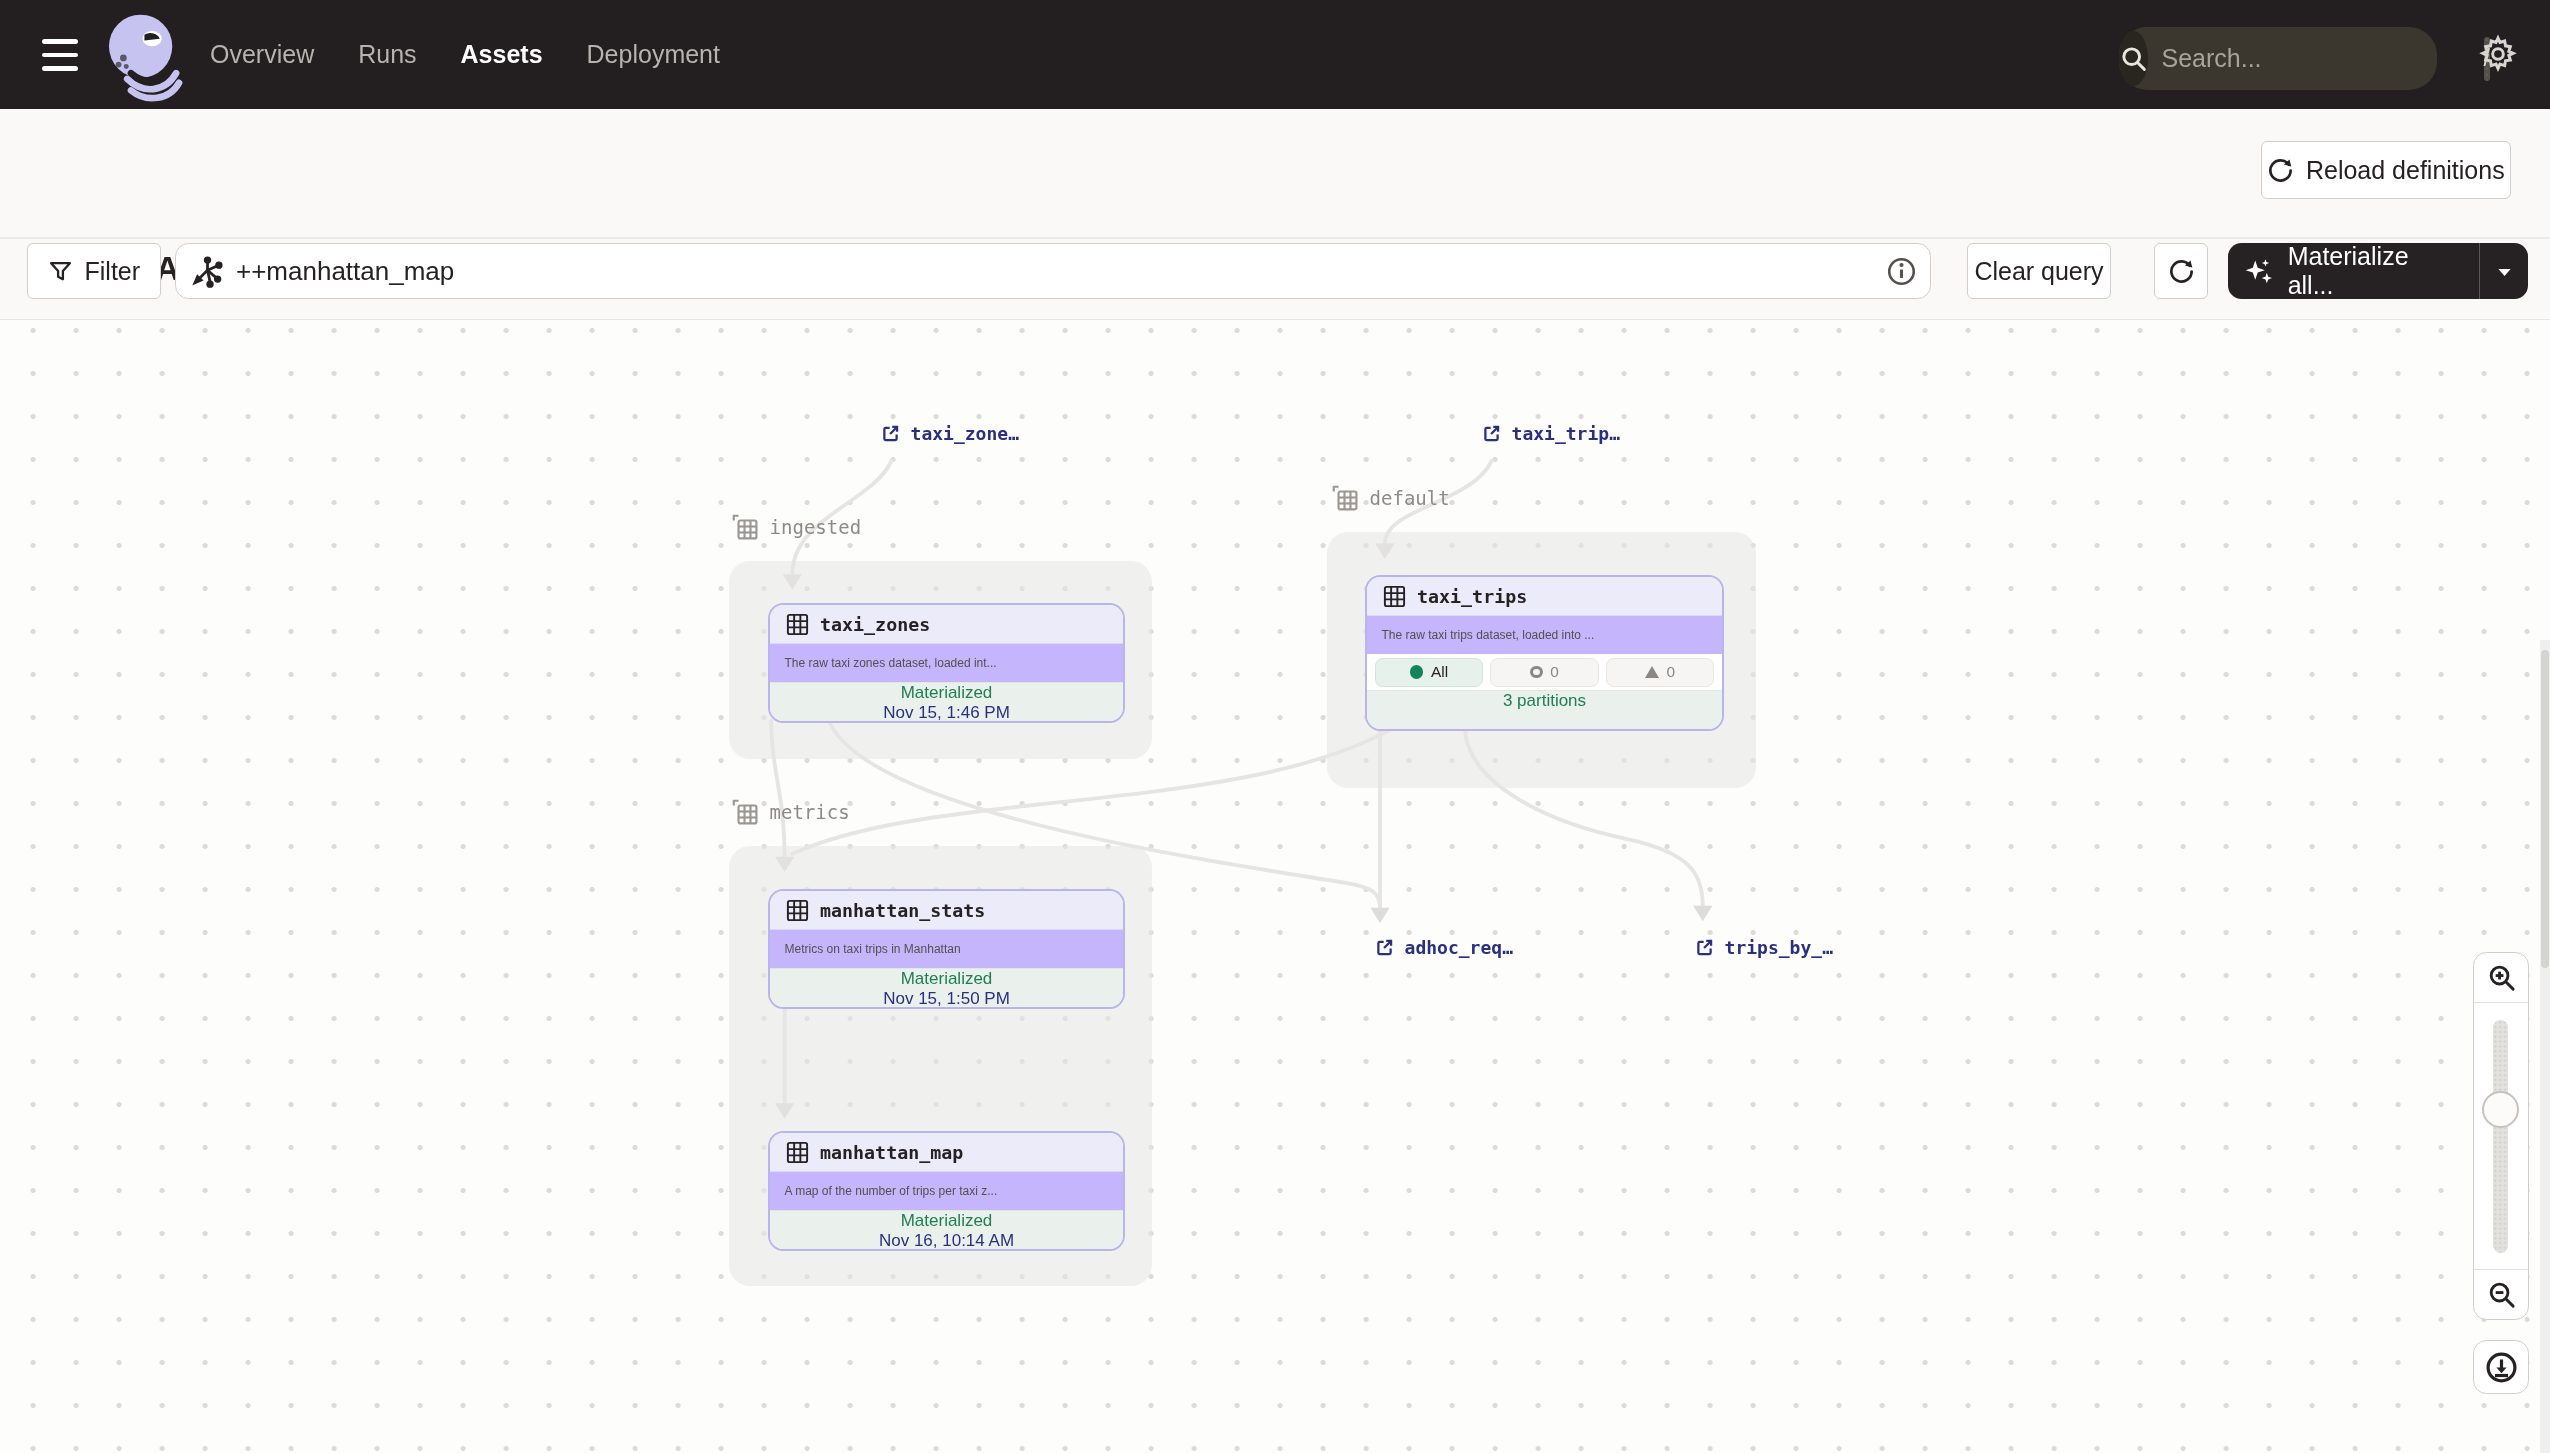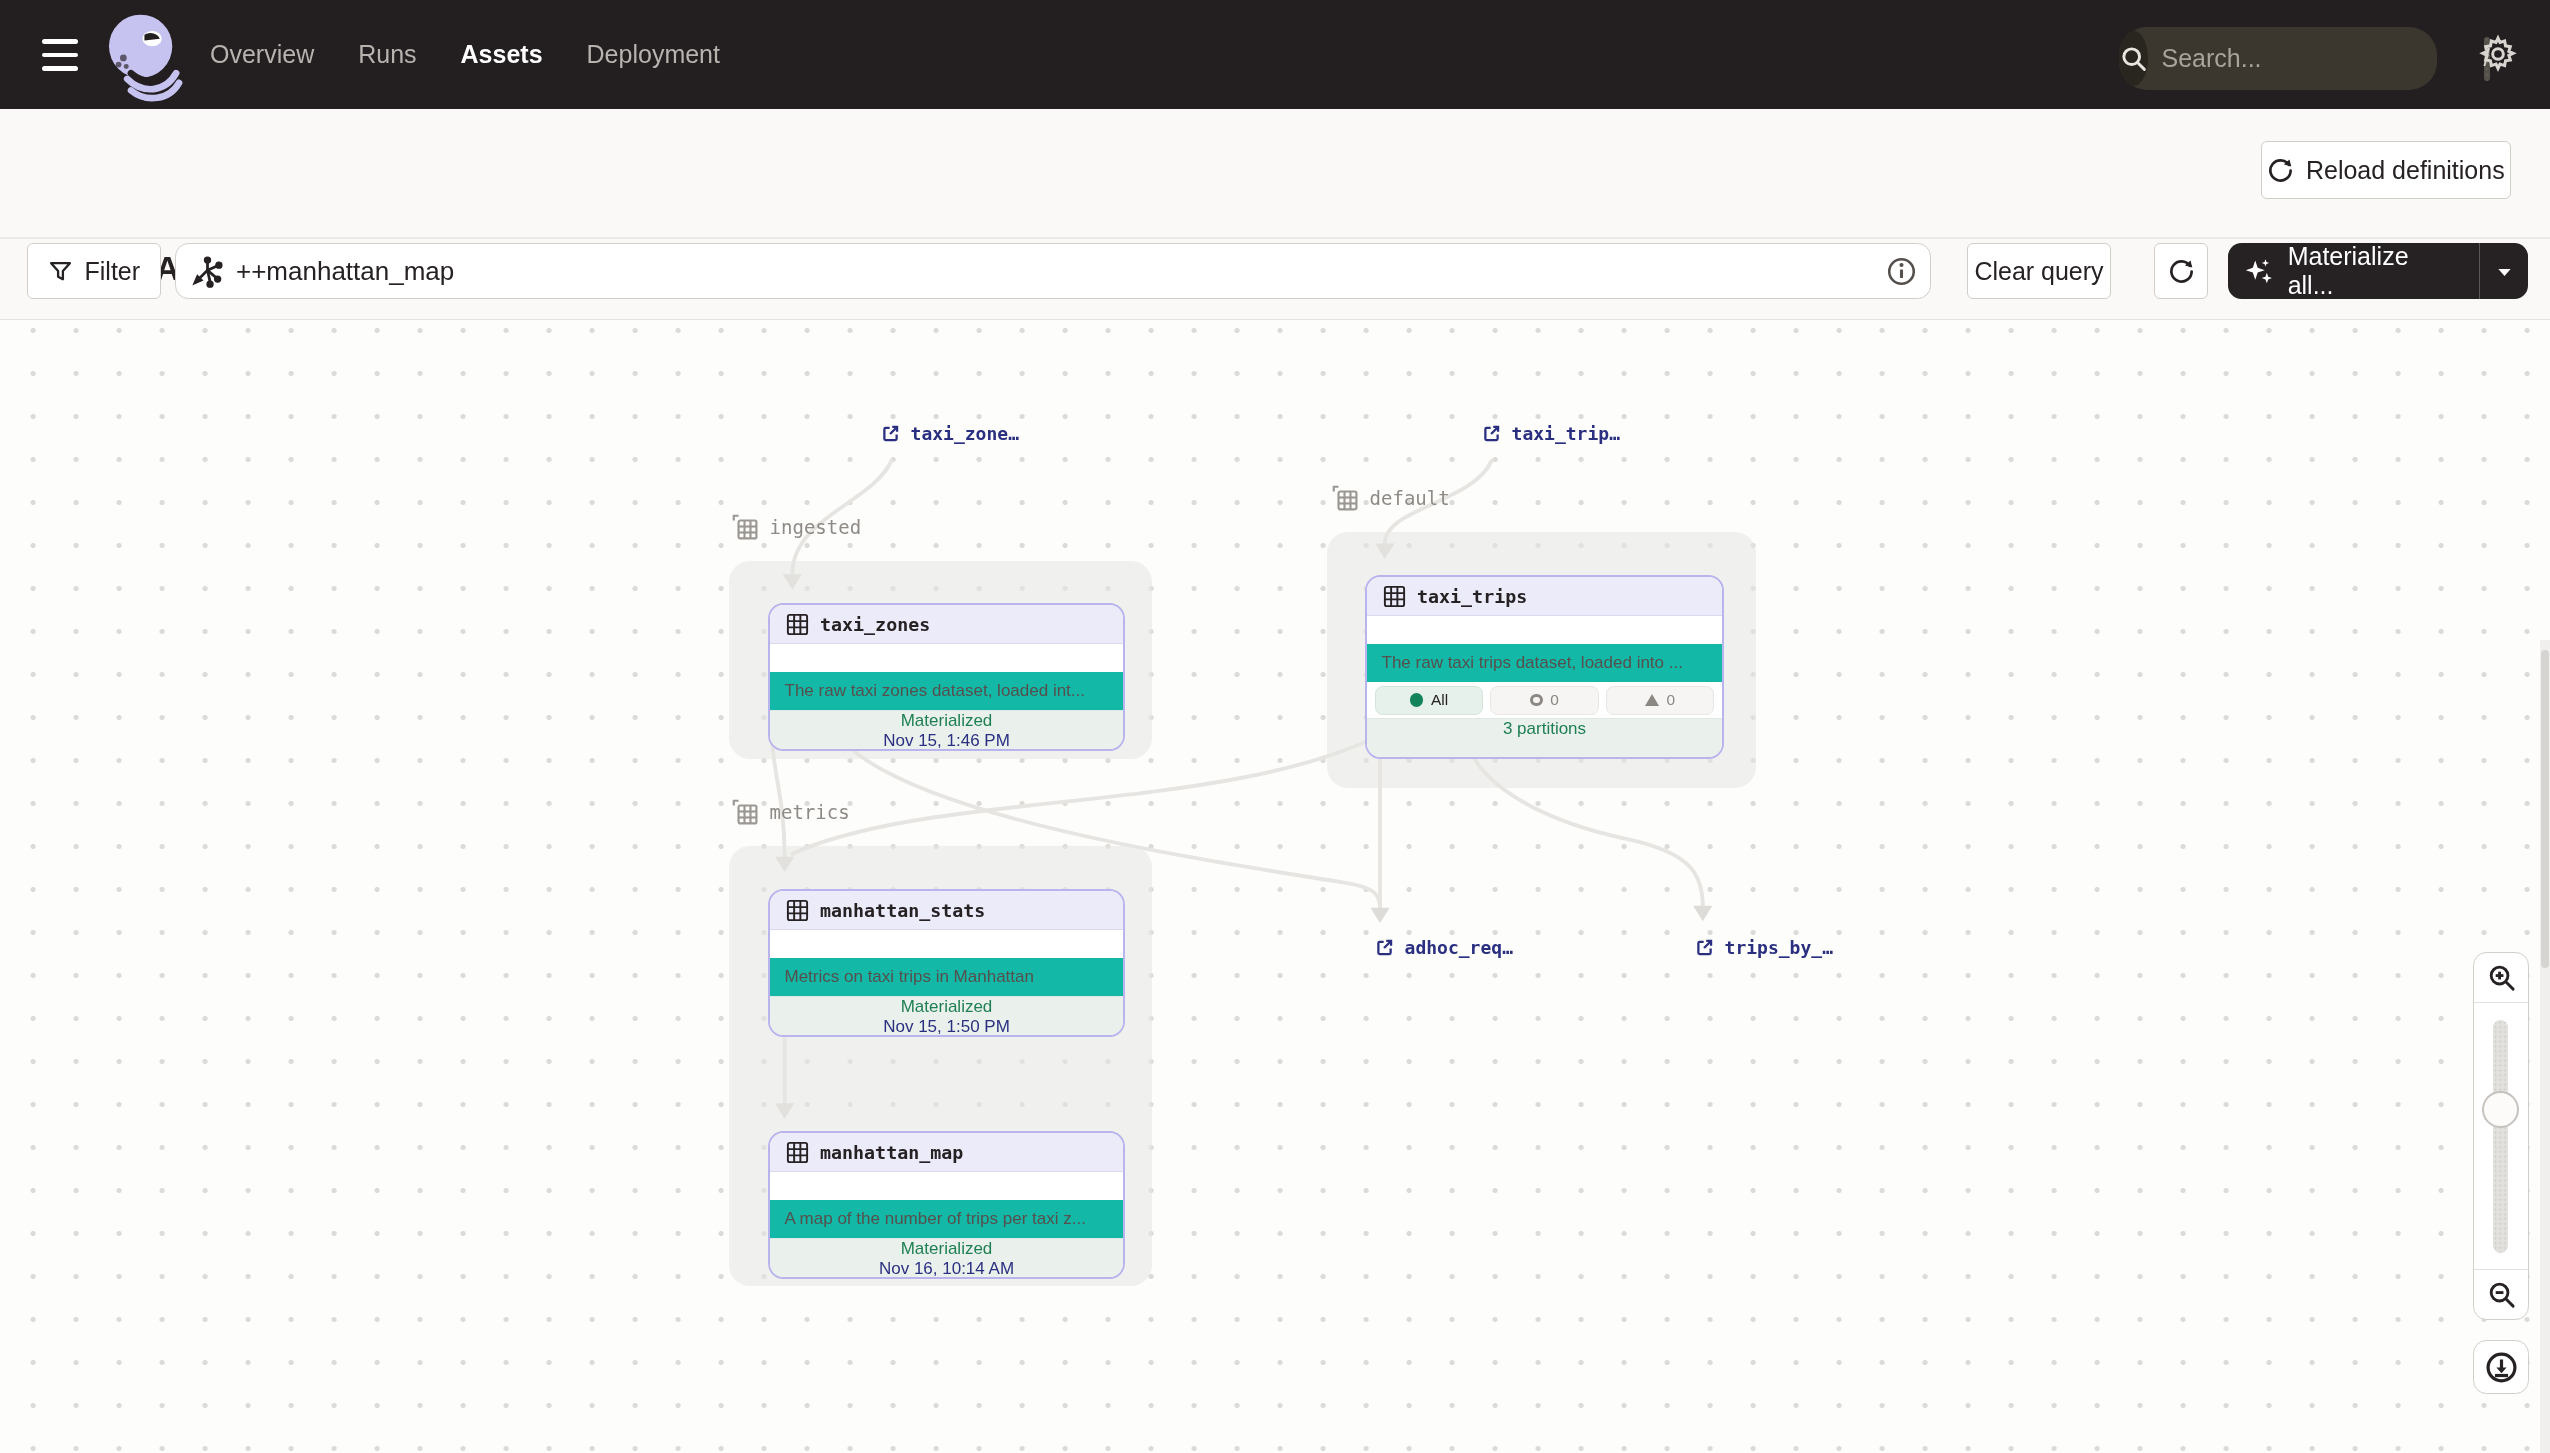--- a/index.html
+++ b/index.html
@@ -46,21 +46,21 @@
      background-image:radial-gradient(#DDDBD8 2.3px, transparent 2.5px); background-size:43px 43px; background-position:11.6px 32px; }
   .edges { position:absolute; left:0; top:0; width:2550px; height:1133px; }
 
   .group-box { position:absolute; background:rgba(230,229,226,0.55); border-radius:21px; cursor:pointer; }
   .group-label { position:absolute; display:flex; align-items:center; gap:9.6px; font-family:"DejaVu Sans Mono",monospace; font-size:19px; color:#8E8A85; }
 
   .asset-card { position:absolute; width:357px; background:#FFFFFF; border:2.4px solid #B9B3EE; border-radius:15.4px; overflow:hidden; cursor:pointer; }
   .card-wide { width:359px; }
   .card-header { height:39px; background:#ECEBFA; display:flex; align-items:center; gap:10.6px; padding:0 14.5px; border-bottom:1.4px solid #DBD8F0; }
   .card-title { font-family:"DejaVu Sans Mono",monospace; font-size:18.3px; font-weight:bold; color:#262123; }
-  .card-desc { height:38px; display:flex; align-items:center; padding:0 14.5px; font-size:17px; color:#55504D; background:#14b8a6;margin-top:28px; }
+  .card-desc { height:38px; display:flex; align-items:center; padding:0 14.5px; font-size:12px; color:#55504D; background:#c4b5fd; }
   .card-footer { height:39px; background:#EAF1ED; border-top:1.4px solid #DFE8E2; display:flex; align-items:center; justify-content:space-between; padding:0 14.5px; font-size:17px;flex-direction:column; }
   .status-green { color:#1E7F52; }
   .ts-navy { color:#2A2F80; }
   .badge-row { height:36px; display:flex; align-items:center; gap:6.7px; padding:0 7.7px; background:#FFFFFF; }
   .pill { height:29px; flex:1; border-radius:7.7px; display:flex; align-items:center; justify-content:center; gap:7.7px; font-size:15.4px; }
   .pill-all { background:#E7F1EB; border:1.4px solid #D3E5DA; color:#262123; }
   .pill-gray { background:#F6F5F3; border:1.4px solid #E8E6E2; color:#8B8782; }
   .dot-green { width:13.5px; height:13.5px; border-radius:50%; background:#12845C; }
   .ring-gray { width:12.5px; height:12.5px; border-radius:50%; border:3.4px solid #8B8782; }
   .tri-gray { width:0; height:0; border-left:7.7px solid transparent; border-right:7.7px solid transparent; border-bottom:12.5px solid #8B8782; }

